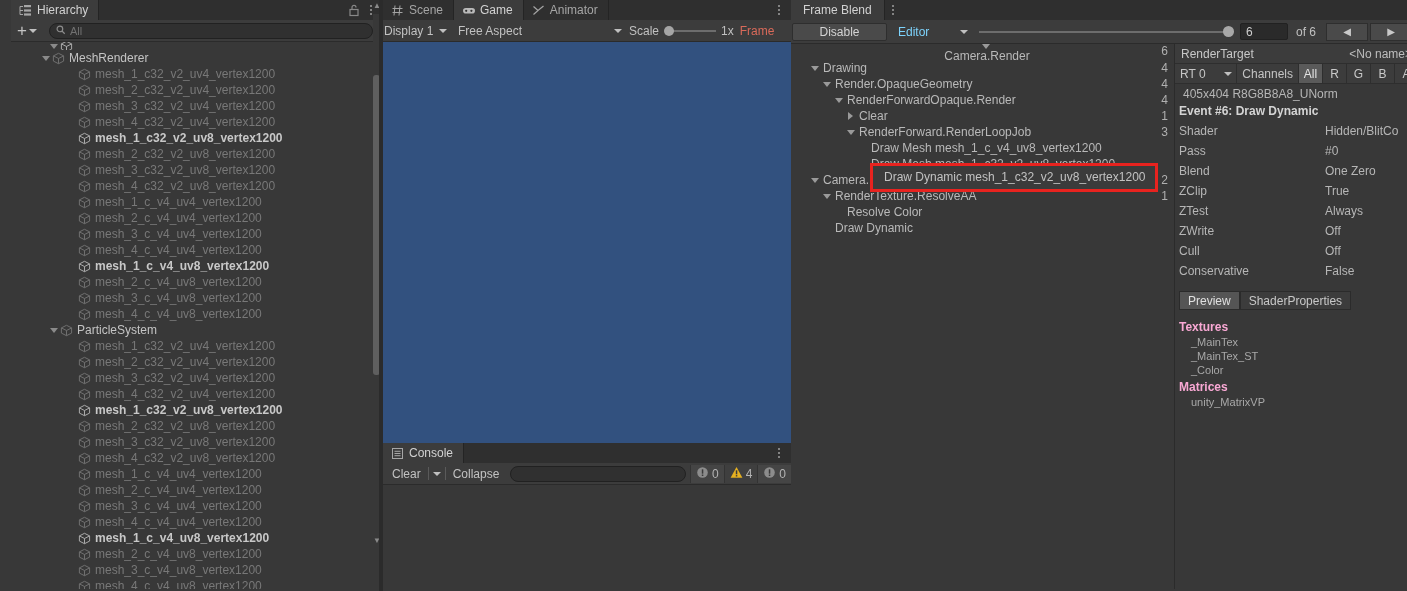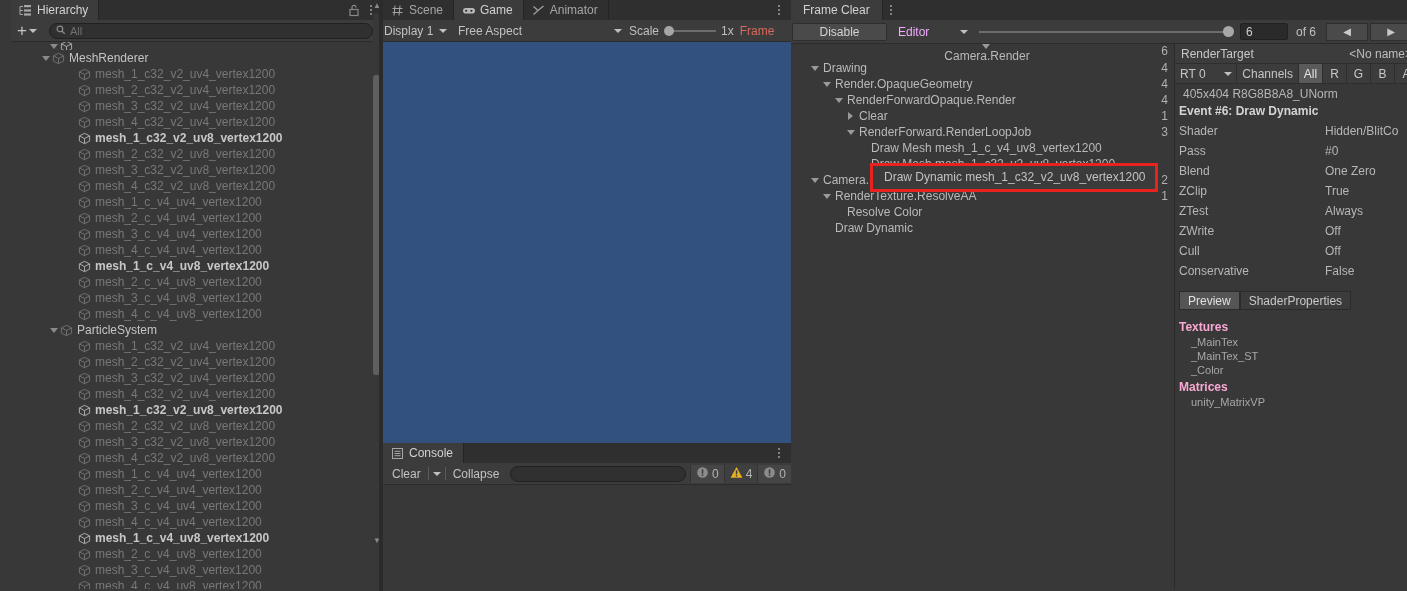--- a/index.html
+++ b/index.html
@@ -109,21 +109,21 @@
     height:24px; background:#3c3c3c; display:flex; align-items:center; gap:0;
     border-bottom:1px solid #2b2b2b;
   }
   .fd-disable {
     width:95px; height:18px; display:flex;align-items:center;justify-content:center;
     background:#4a4a4a; color:#d4d4d4; font-size:12px; border:1px solid #2e2e2e; border-radius:2px;
     margin-left:1px;
   }
   .fd-editor {
     width:80px; height:18px; display:flex;align-items:center;justify-content:space-between;
-    padding:0 5px; color:#f0abfc; font-size:12px; margin-left:6px;
+    padding:0 5px; color:#7dd3fc; font-size:12px; margin-left:6px;
   }
   .fd-slider { position:relative; flex:1 1 auto; height:16px; margin:0 6px; display:flex; align-items:center; }
   .fd-slider .bar { position:absolute; left:0; right:0; height:2px; background:#6d6d6d; }
   .fd-slider .knob { position:absolute; right:0; width:11px;height:11px;border-radius:50%;background:#a8a8a8; }
   .fd-num {
     width:48px;height:17px; background:#2a2a2a; border:1px solid #212121; border-radius:2px;
     color:#cfcfcf; font-size:12px; display:flex;align-items:center;padding-left:5px;
   }
   .fd-of { color:#c0c0c0; font-size:12px; padding:0 8px; }
   .fd-arrow {
@@ -682,21 +682,21 @@
         </span>
         <span>0</span>
       </div>
     </div>
     <div class="console-body"></div>
   </div>
 
   <div class="panel" id="framedebug">
     <div class="fd-tabbar">
       <div class="tab active" style="padding:0 12px;">
-        <span>Frame Clear</span>
+        <span>Frame Blend</span>
       </div>
       <div class="spacer"></div>
       <div class="kebab">
           <i></i>
           <i></i>
           <i></i>
         </div>
     </div>
 
     <div class="fd-toolbar">

